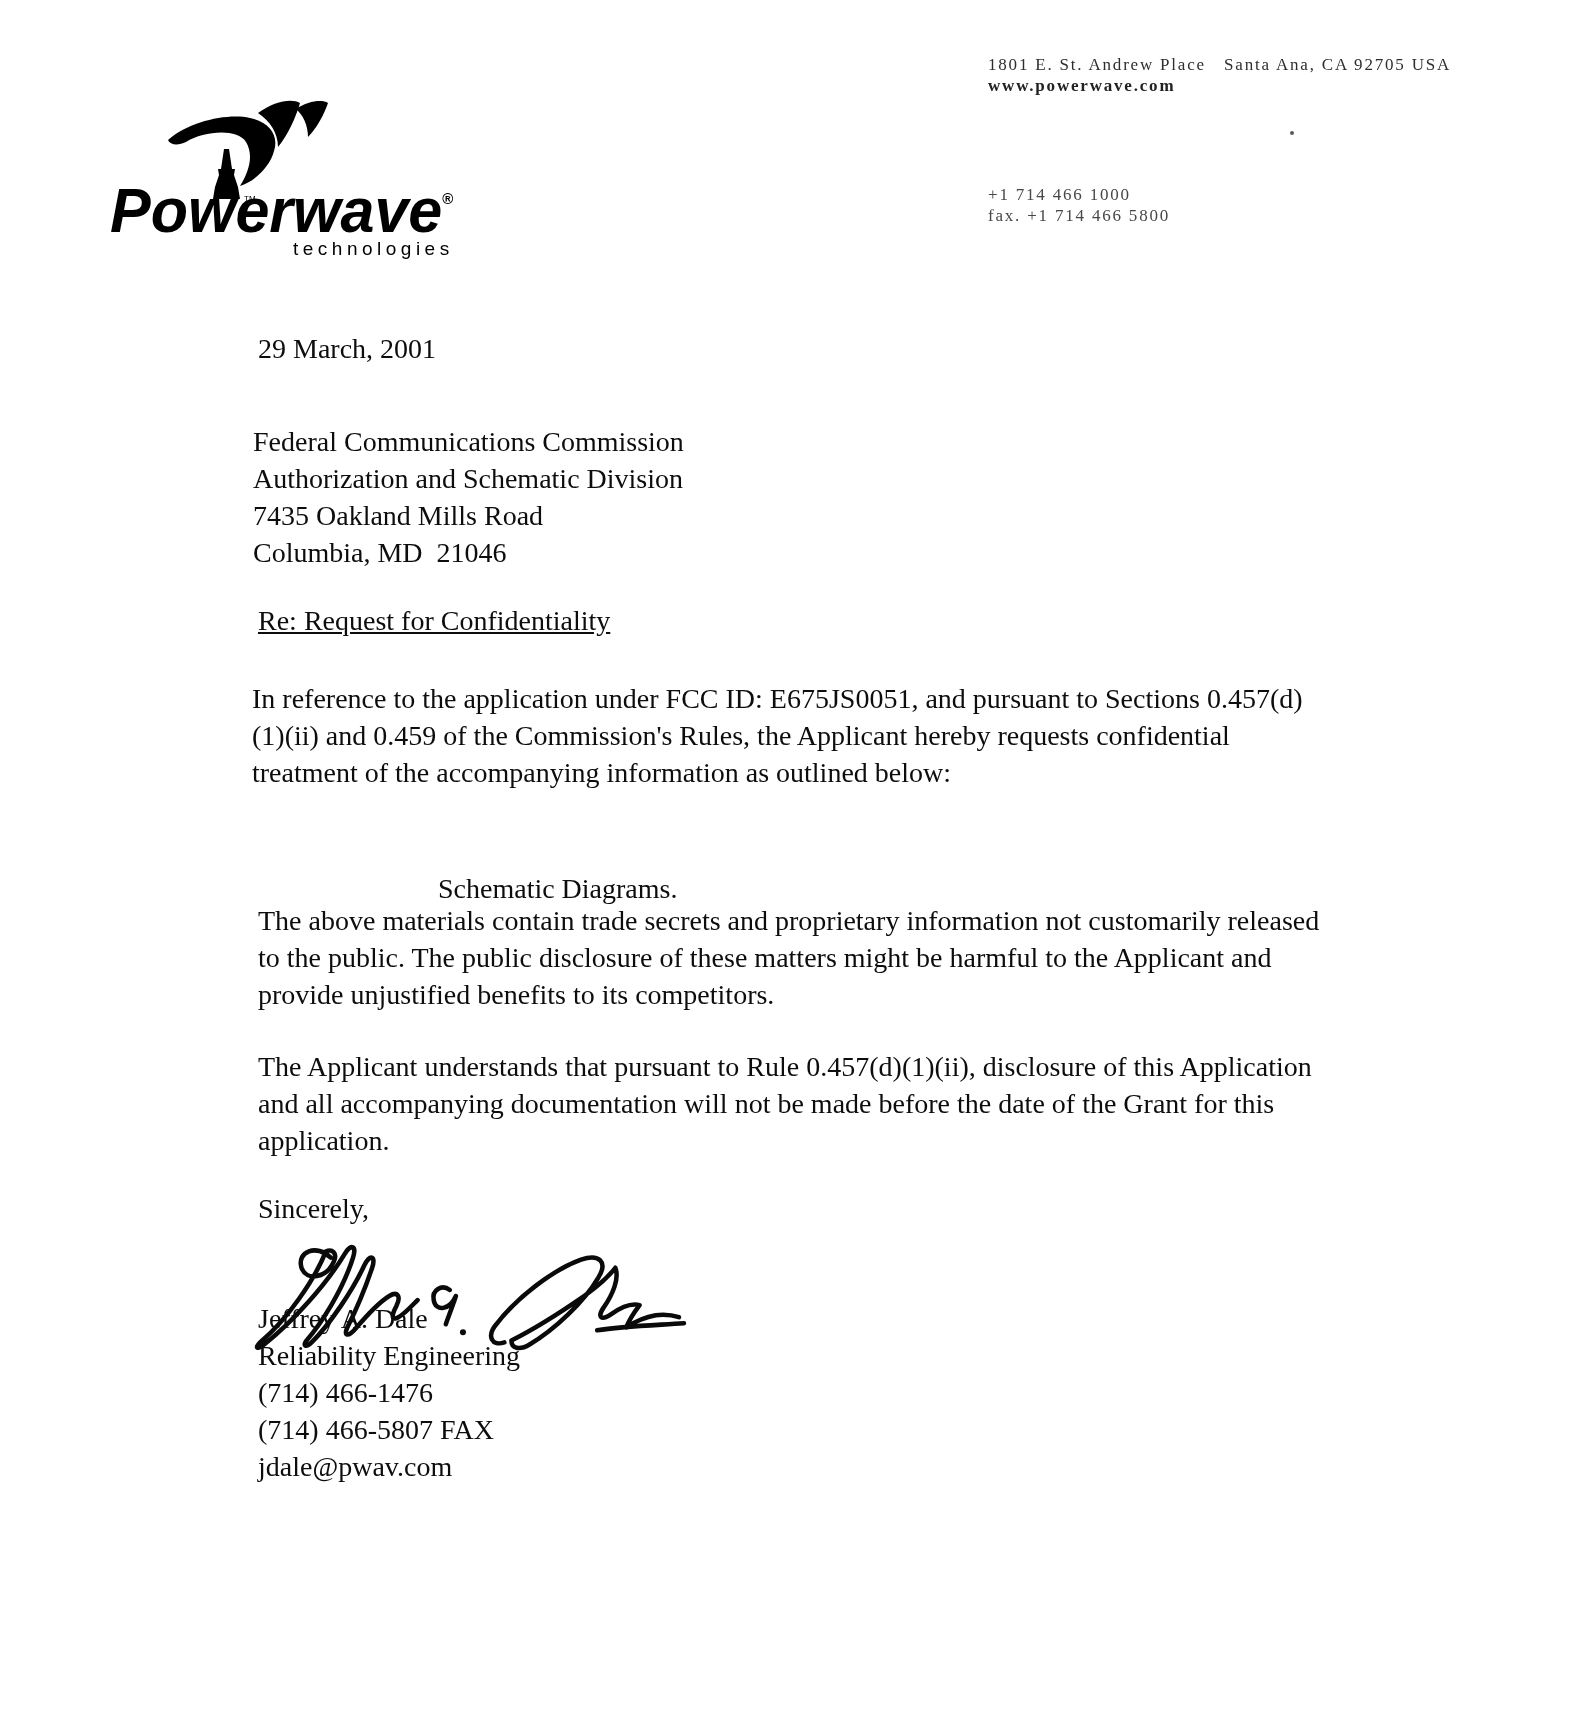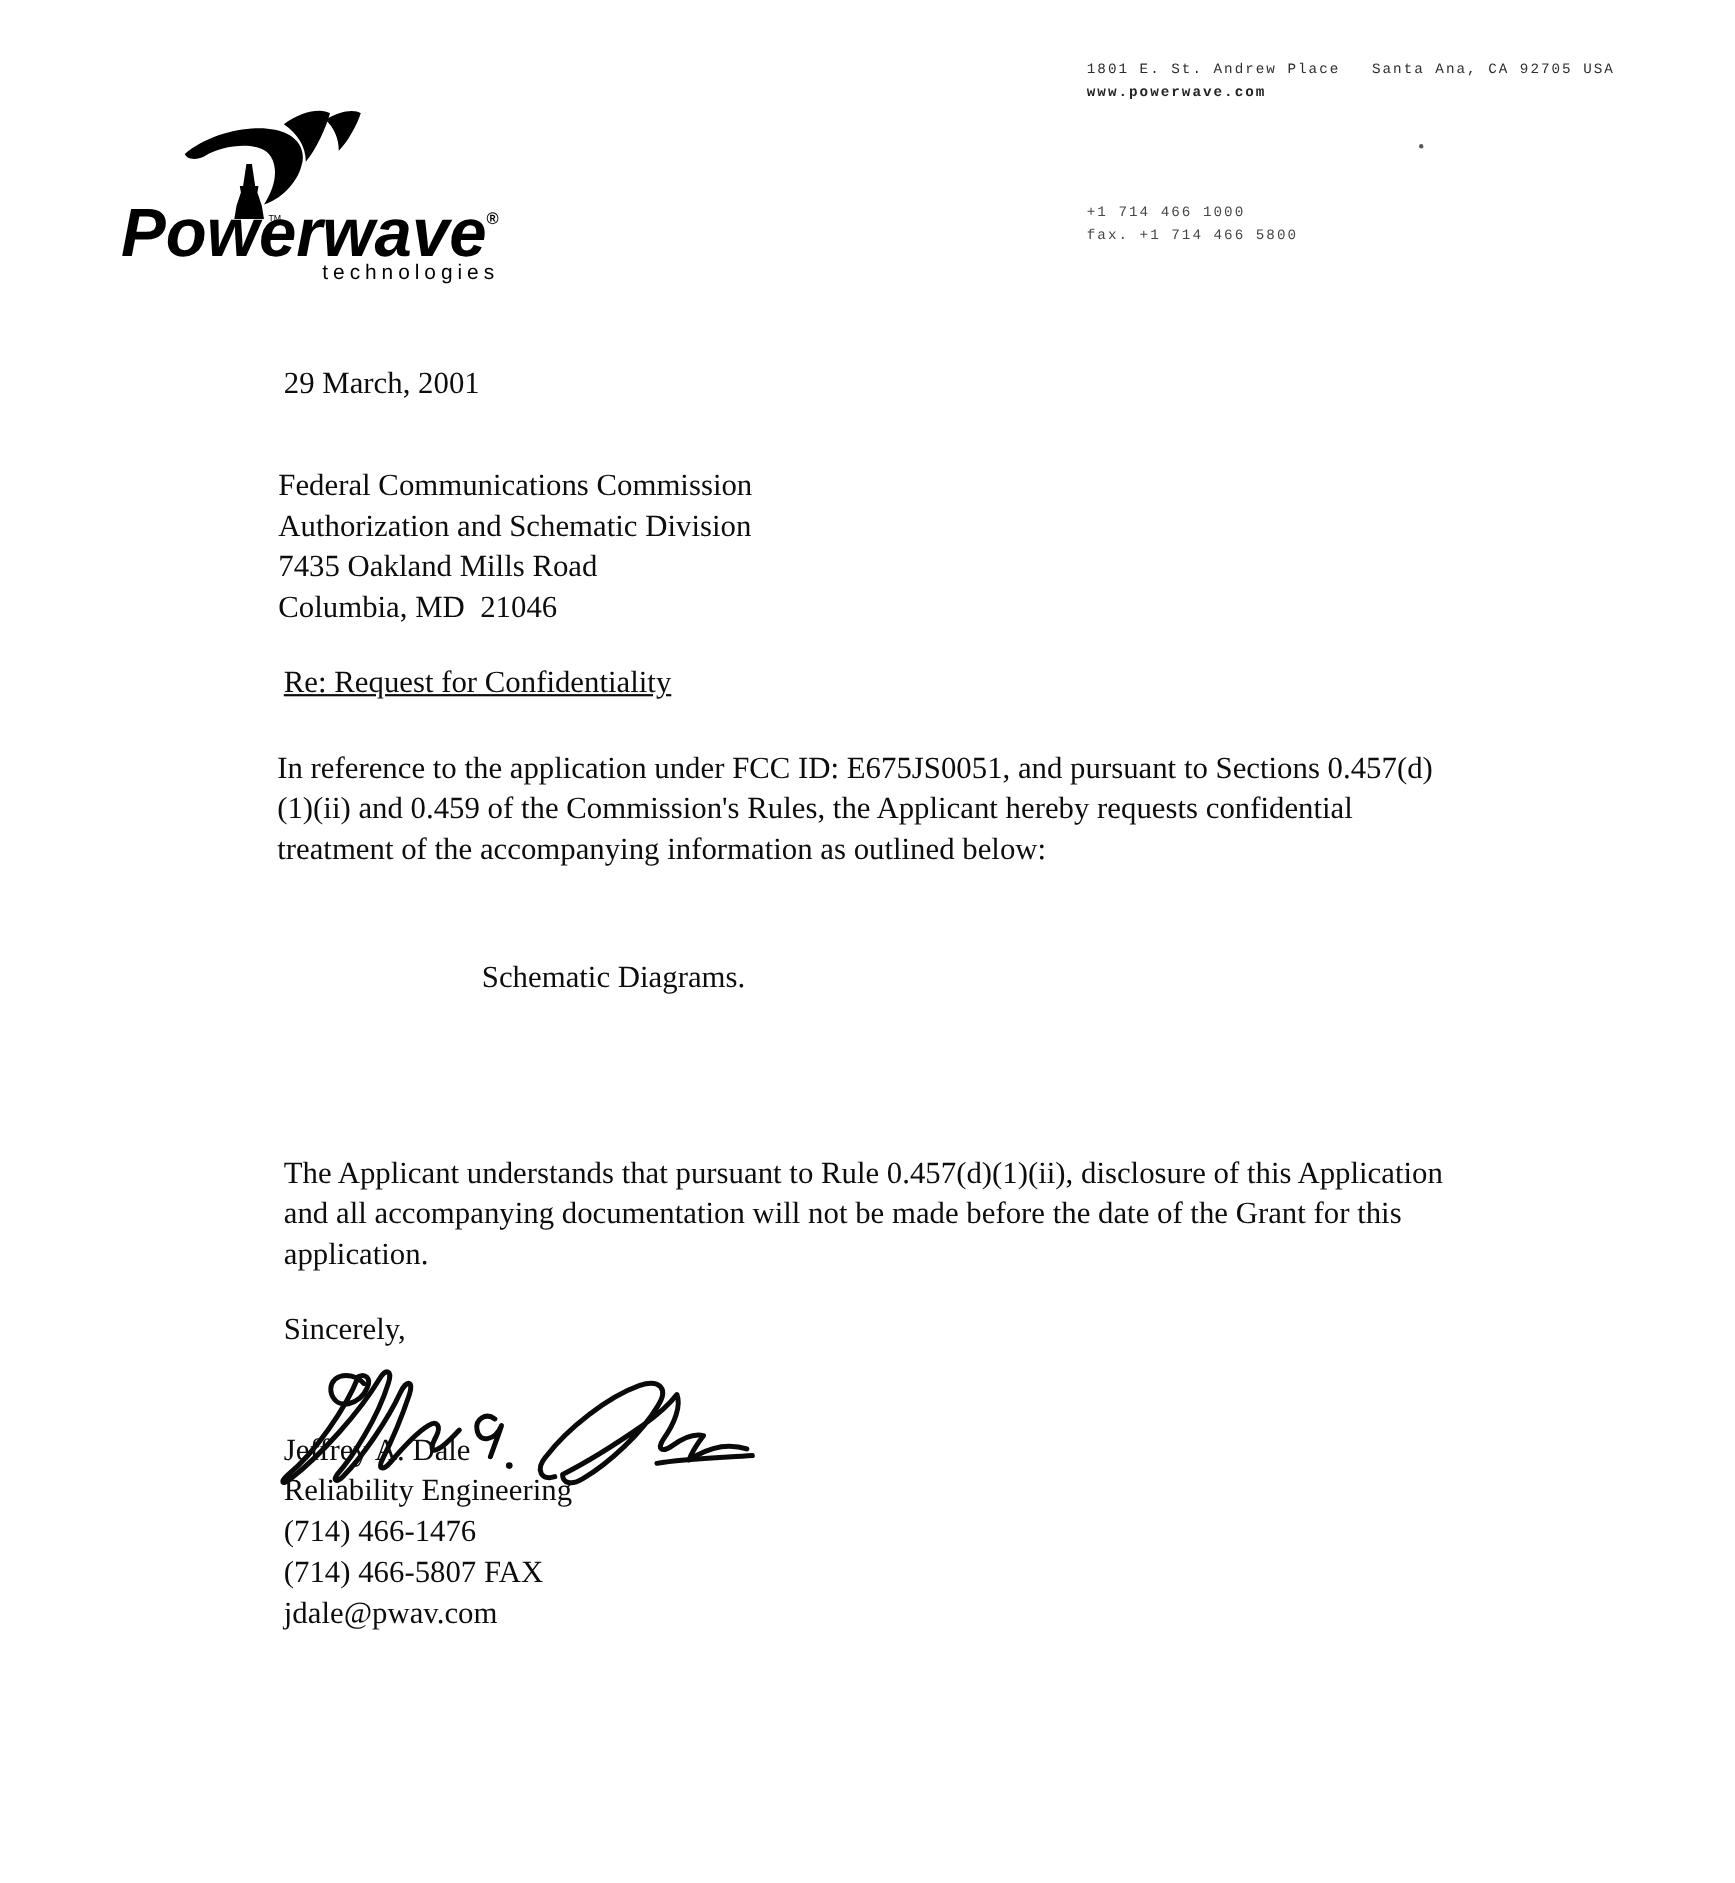--- a/index.html
+++ b/index.html
@@ -9,22 +9,22 @@
     height:1712px;
     background:#ffffff;
     overflow:hidden;
     font-family:"Liberation Serif","DejaVu Serif",serif;
     color:#0d0d0d;
   }
   .abs{position:absolute;}
 
   
   .lh-small{
-    font-family:Liberation Mono, monospace;
-    font-size:13px;
+    font-family:Liberation Serif, serif;
+    font-size:17px;
     letter-spacing:1.8px;
     color:#2e2e2e;
     white-space:pre;
   }
   .lh-address{left:988px;top:55px;}
   .lh-web{left:988px;top:76px;font-weight:bold;color:#222;}
   .lh-phone{left:988px;top:185px;color:#474747;}
   .lh-fax{left:988px;top:206px;color:#474747;}
   .speck{
     left:1290px;top:131px;width:4px;height:4px;
@@ -115,20 +115,21 @@
     <div class="pre">7435 Oakland Mills Road</div>
     <div class="pre">Columbia, MD  21046</div>
   </div>
 
   <div class="abs body-text subject">Re: Request for Confidentiality</div>
 
   <div class="abs body-text para1">In reference to the application under FCC ID: E675JS0051, and pursuant to Sections 0.457(d)(1)(ii) and 0.459 of the Commission's Rules, the Applicant hereby requests confidential treatment of the accompanying information as outlined below:</div>
 
   <div class="abs body-text item">Schematic Diagrams.</div>
 
+  <div class="abs body-text para2">The above materials contain trade secrets and proprietary information not customarily released to the public. The public disclosure of these matters might be harmful to the Applicant and provide unjustified benefits to its competitors.</div>
 
   <div class="abs body-text para3">The Applicant understands that pursuant to Rule 0.457(d)(1)(ii), disclosure of this Application and all accompanying documentation will not be made before the date of the Grant for this application.</div>
 
   <div class="abs body-text closing">Sincerely,</div>
 
   <svg class="abs signature" viewBox="0 0 440 110" xmlns="http://www.w3.org/2000/svg" fill="none" stroke="#0a0a0a" stroke-width="4.5" stroke-linecap="round" stroke-linejoin="round">
     <path d="M86,18 C72,4 52,12 57,28 C62,42 82,38 89,22 C93,13 87,9 81,12
              C70,40 42,80 18,100 C10,107 12,110 20,104
              C48,82 82,44 100,14 C106,4 112,6 108,18
              C98,50 76,84 62,100 C58,105 61,108 67,102

